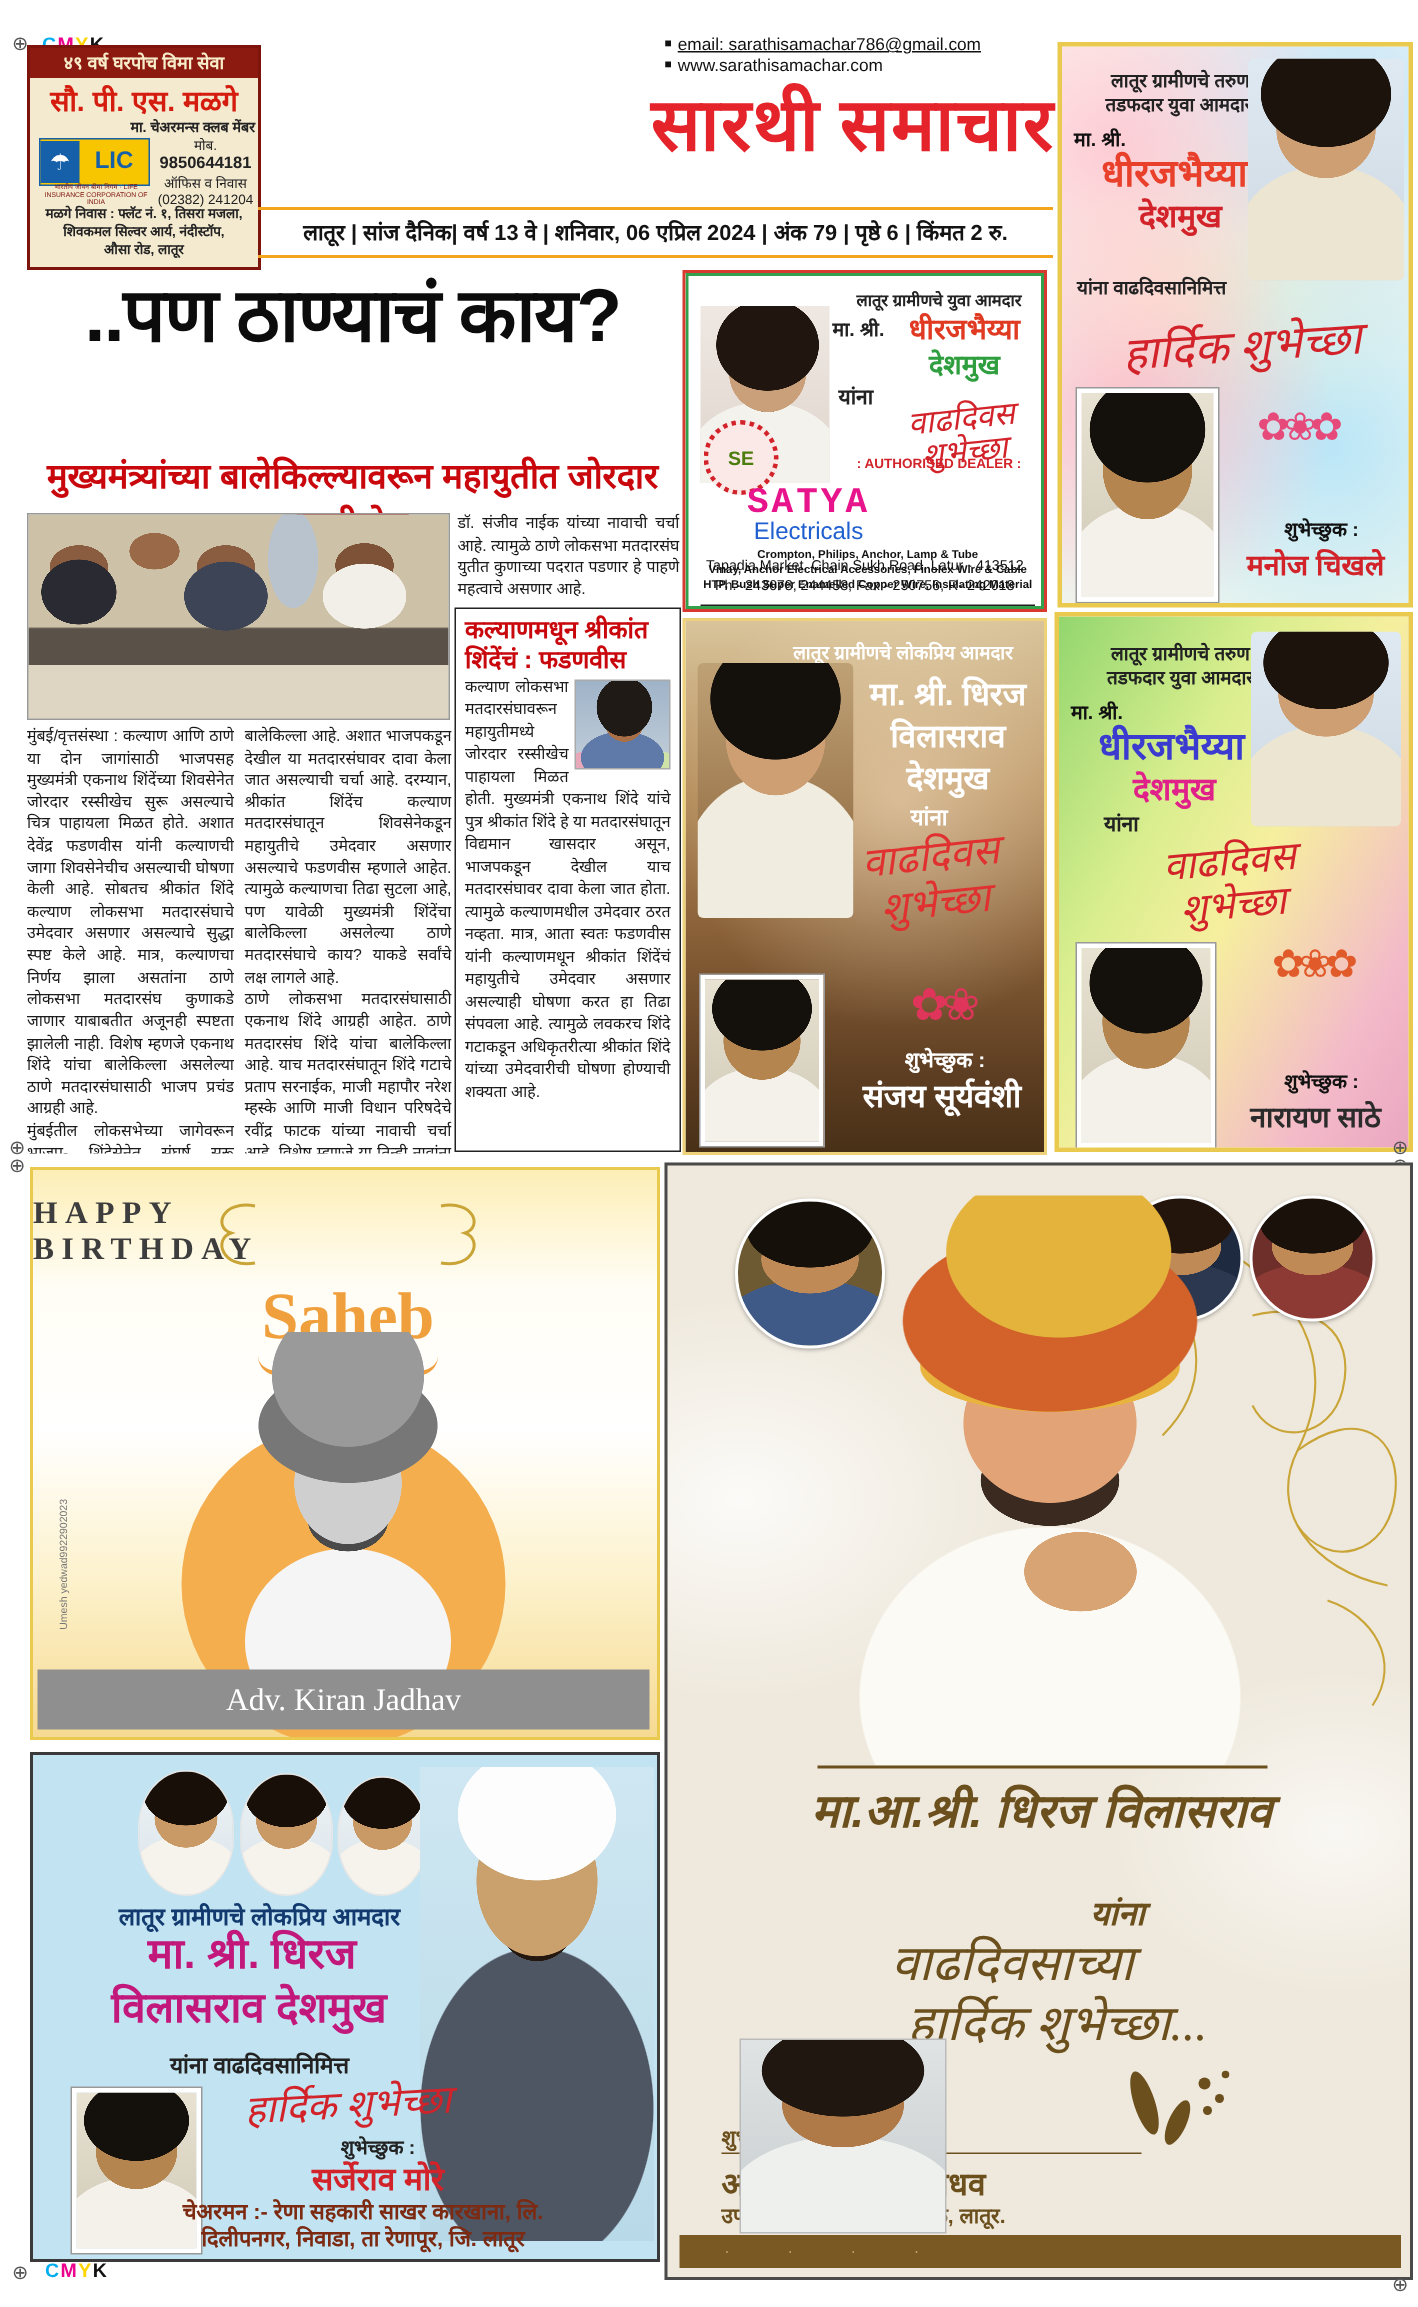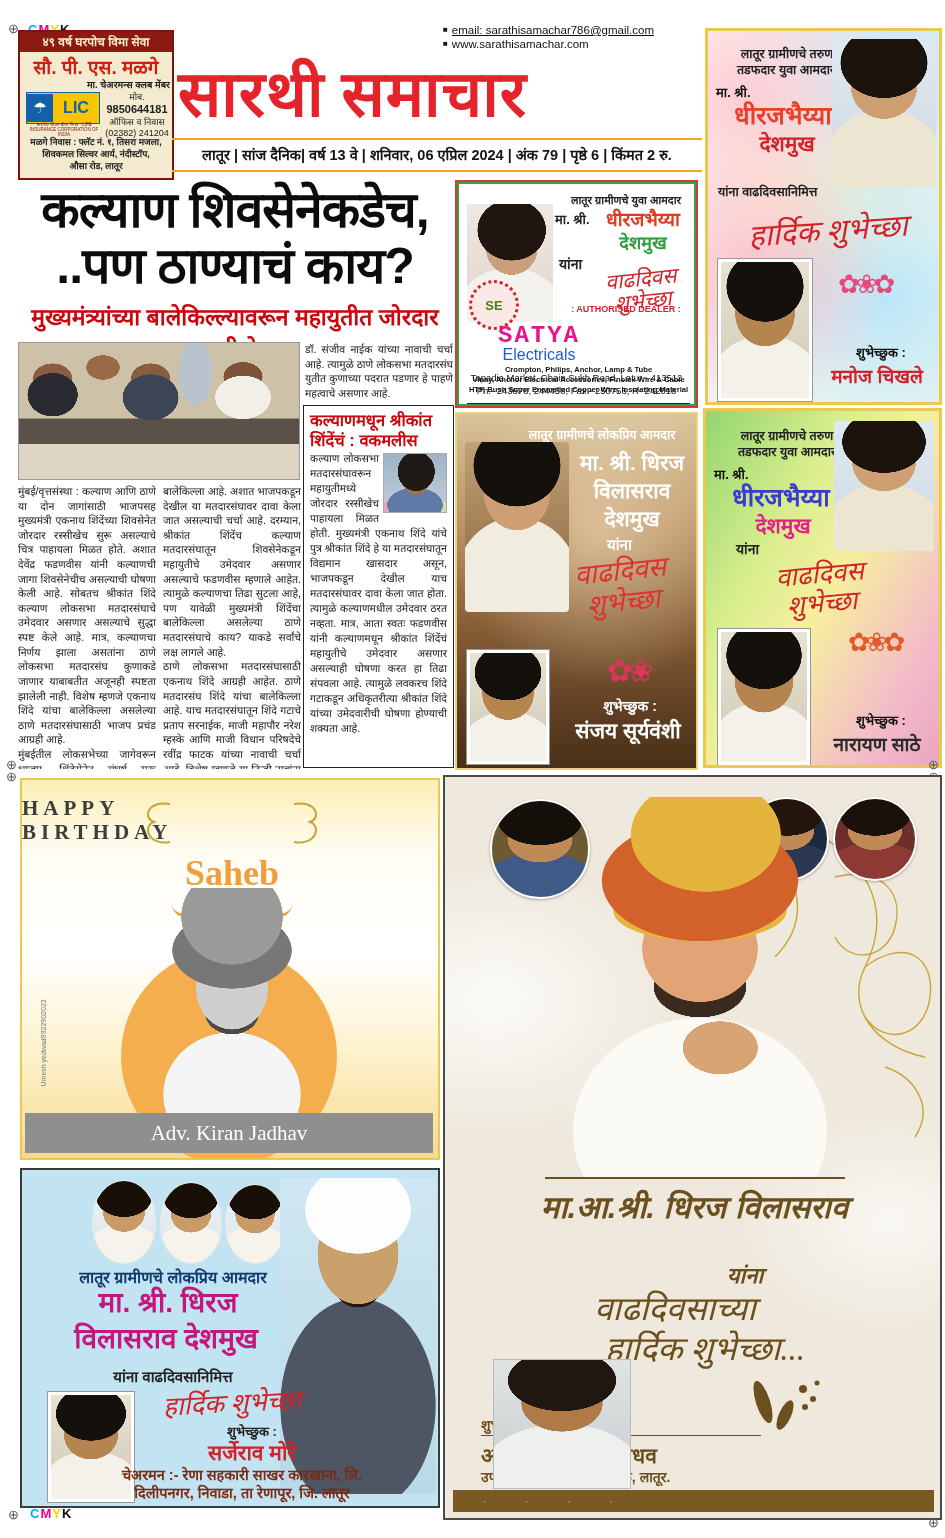--- a/index.html
+++ b/index.html
@@ -20,21 +20,21 @@
   .lic-logo-tx{flex:1;text-align:center;color:#1560a8;font-weight:800;font-size:16px;}
   .lic-logo-sub{left:4px;top:91px;width:80px;font-size:4.5px;color:#7e150d;line-height:1.1;text-align:center;}
   .lic-mob{left:84px;top:58px;width:66px;text-align:center;color:#222;}
   .lic-mob .big{font-weight:800;font-size:11px;}
   .lic-addr{left:0;top:104px;right:0;text-align:center;font-weight:bold;font-size:9px;color:#222;line-height:1.35;}
   
   .mast-email{left:443px;top:24px;width:260px;font-size:11.5px;color:#111;}
   .mast-email .row{margin-bottom:2px;}
   .mast-email .u{text-decoration:underline;}
   .bullet{color:#111;font-size:8px;vertical-align:2px;margin-right:4px;}
-  .mast-title{left:178px;top:48px;width:525px;text-align:left;color:#e4232b;font-weight:800;font-size:64px;letter-spacing:1px;font-family:"Liberation Serif", serif;}
+  .mast-title{left:178px;top:48px;width:525px;text-align:right;color:#e4232b;font-weight:800;font-size:49px;letter-spacing:1px;font-family:"Liberation Serif", serif;}
   .rule{height:2px;background:#f2a51d;}
   .dateline{left:172px;top:144px;width:530px;text-align:center;font-weight:bold;font-size:14.5px;color:#131313;}
   
   .headline{left:15px;top:182px;width:440px;text-align:center;font-weight:800;color:#0c0c0c;font-size:50px;line-height:1.12;letter-spacing:-1px;}
   .subhead{left:15px;top:300px;width:440px;text-align:center;font-weight:800;color:#c9080d;font-size:23px;}
   
   .news-photo{left:18px;top:342px;width:280px;height:136px;border:1px solid #999;
     background:
       radial-gradient(ellipse 9% 16% at 12% 38%,#2a2a33 0 99%,transparent 100%),
       radial-gradient(ellipse 7% 11% at 12% 26%,#8a5c40 0 99%,transparent 100%),
@@ -128,21 +128,21 @@
   .saheb-circle{left:99px;top:168px;width:216px;height:216px;border-radius:50%;background:#f4ae4e;}
   .saheb-man{left:135px;top:108px;width:150px;height:240px;
     background:
       radial-gradient(ellipse 34% 20% at 50% 12%,#9a9a9a 0 99%,transparent 100%),
       radial-gradient(ellipse 40% 16% at 50% 26%,#777777 0 99%,transparent 100%),
       radial-gradient(ellipse 24% 17% at 50% 42%,#cfcfcf 0 99%,transparent 100%),
       radial-gradient(ellipse 18% 9% at 50% 52%,#4a4a4a 0 99%,transparent 100%),
       radial-gradient(ellipse 46% 26% at 50% 86%,#f5f5f5 0 99%,transparent 100%),
       radial-gradient(ellipse 14% 8% at 58% 72%,#bdbdbd 0 99%,transparent 100%);}
   .hb-top{left:0;top:16px;width:420px;text-align:left;color:#3d3d3d;font-family:"Liberation Serif", serif;font-weight:bold;letter-spacing:5px;font-size:21px;line-height:1.15;}
-  .hb-saheb{left:0;top:72px;width:420px;text-align:center;color:#efA23c;color:#ef9f3b;font-family:"Liberation Serif", serif;font-weight:800;font-size:36px;}
+  .hb-saheb{left:0;top:72px;width:420px;text-align:center;color:#efA23c;color:#ef9f3b;font-family:"Liberation Serif", serif;font-weight:800;font-size:44px;}
   .hb-swoosh{left:150px;top:124px;width:120px;height:10px;border-bottom:3px solid #ef9f3b;border-radius:0 0 60px 60px;}
   .hb-band{left:3px;top:333px;width:408px;height:40px;background:#8f8f8f;color:#fff;
     font-family:"Liberation Serif", serif;font-size:21px;display:flex;align-items:center;justify-content:center;}
   .hb-side{left:-34px;top:248px;width:110px;transform:rotate(-90deg);font-size:7px;color:#777;}
   
   .sarje{left:20px;top:1168px;width:420px;height:340px;border:2px solid #3a3a3a;background:#c2e4f2;}
   .oval{border-radius:50%/46%;border:1px solid #e6e6e6;
     background:
       radial-gradient(ellipse 46% 26% at 50% 18%,#181008 0 99%,transparent 100%),
       radial-gradient(ellipse 34% 24% at 50% 38%,#c99a66 0 99%,transparent 100%),
@@ -242,34 +242,33 @@
   <div class="abs mast-email">
     <div class="row"><span class="bullet">■</span><span class="u">email: sarathisamachar786@gmail.com</span></div>
     <div class="row"><span class="bullet">■</span><span>www.sarathisamachar.com</span></div>
   </div>
   <div class="abs mast-title">सारथी समाचार</div>
   <div class="abs rule" style="left:172px;top:138px;width:530px;"></div>
   <div class="abs dateline">लातूर | सांज दैनिक| वर्ष 13 वे | शनिवार, 06 एप्रिल 2024 | अंक 79 | पृष्ठे 6 | किंमत 2 रु.</div>
   <div class="abs rule" style="left:172px;top:170px;width:530px;"></div>
 
   <div class="abs headline">
-    <div>कल्याण शिवसेनेकडेच,</div>
     <div>..पण ठाण्याचं काय?</div>
   </div>
   <div class="abs subhead">मुख्यमंत्र्यांच्या बालेकिल्ल्यावरून महायुतीत जोरदार रस्सीखेच</div>
 
   <div class="abs news-photo"></div>
   <div class="abs colx col3i">डॉ. संजीव नाईक यांच्या नावाची चर्चा आहे. त्यामुळे ठाणे लोकसभा मतदारसंघ युतीत कुणाच्या पदरात पडणार हे पाहणे महत्वाचे असणार आहे.</div>
   <div class="abs colx col1">मुंबई/वृत्तसंस्था : कल्याण आणि ठाणे या दोन जागांसाठी भाजपसह मुख्यमंत्री एकनाथ शिंदेंच्या शिवसेनेत जोरदार रस्सीखेच सुरू असल्याचे चित्र पाहायला मिळत होते. अशात देवेंद्र फडणवीस यांनी कल्याणची जागा शिवसेनेचीच असल्याची घोषणा केली आहे. सोबतच श्रीकांत शिंदे कल्याण लोकसभा मतदारसंघाचे उमेदवार असणार असल्याचे सुद्धा स्पष्ट केले आहे. मात्र, कल्याणचा निर्णय झाला असतांना ठाणे लोकसभा मतदारसंघ कुणाकडे जाणार याबाबतीत अजूनही स्पष्टता झालेली नाही. विशेष म्हणजे एकनाथ शिंदे यांचा बालेकिल्ला असलेल्या ठाणे मतदारसंघासाठी भाजप प्रचंड आग्रही आहे.
 मुंबईतील लोकसभेच्या जागेवरून भाजप- शिंदेसेनेत संघर्ष सुरू असल्याचे पाहायला मिळत होते. ज्यात ठाणे आणि कल्याण लोकसभा मतदारसंघ चर्चेचा विषय ठरत आहे. कल्याणमधून मुख्यमंत्री एकनाथ शिंदेंचे पुत्र श्रीकांत शिंदे इच्छुक असून, ठाणे लोकसभा मतदारसंघ शिंदेंचा</div>
   <div class="abs colx col2">बालेकिल्ला आहे. अशात भाजपकडून देखील या मतदारसंघावर दावा केला जात असल्याची चर्चा आहे. दरम्यान, श्रीकांत शिंदेंच कल्याण मतदारसंघातून शिवसेनेकडून महायुतीचे उमेदवार असणार असल्याचे फडणवीस म्हणाले आहेत. त्यामुळे कल्याणचा तिढा सुटला आहे, पण यावेळी मुख्यमंत्री शिंदेंचा बालेकिल्ला असलेल्या ठाणे मतदारसंघाचे काय? याकडे सर्वांचे लक्ष लागले आहे.
 ठाणे लोकसभा मतदारसंघासाठी एकनाथ शिंदे आग्रही आहेत. ठाणे मतदारसंघ शिंदे यांचा बालेकिल्ला आहे. याच मतदारसंघातून शिंदे गटाचे प्रताप सरनाईक, माजी महापौर नरेश म्हस्के आणि माजी विधान परिषदेचे रवींद्र फाटक यांच्या नावाची चर्चा आहे. विशेष म्हणजे या तिन्ही नावांना भाजपच्या स्थानिक नेत्यांकडून विरोध होताना पाहायला मिळत आहे. सोबतच भाजप नेत्यांनी या जागेवर दावा केला असून, भाजपचे काही वरिष्ठ नेते सुद्धा यासाठी प्रचंड आग्रही असल्याची चर्चा आहे. तर, भाजपकडून</div>
 
   <div class="abs inset">
-    <div class="inset-title">कल्याणमधून श्रीकांत शिंदेंचं : वकमलीस</div>
+    <div class="inset-title">कल्याणमधून श्रीकांत शिंदेंचं : फडणवीस</div>
     <div class="inset-photo"></div>
     <div class="inset-body">कल्याण लोकसभा मतदारसंघावरून महायुतीमध्ये जोरदार रस्सीखेच पाहायला मिळत होती. मुख्यमंत्री एकनाथ शिंदे यांचे पुत्र श्रीकांत शिंदे हे या मतदारसंघातून विद्यमान खासदार असून, भाजपकडून देखील याच मतदारसंघावर दावा केला जात होता. त्यामुळे कल्याणमधील उमेदवार ठरत नव्हता. मात्र, आता स्वतः फडणवीस यांनी कल्याणमधून श्रीकांत शिंदेंचं महायुतीचे उमेदवार असणार असल्याही घोषणा करत हा तिढा संपवला आहे. त्यामुळे लवकरच शिंदे गटाकडून अधिकृतरीत्या श्रीकांत शिंदे यांच्या उमेदवारीची घोषणा होण्याची शक्यता आहे.</div>
   </div>
 
   <div class="abs ad satya">
     <div class="satya-in">
       <div class="abs satya-photo"></div>
       <div class="abs satya-l1">लातूर ग्रामीणचे युवा आमदार</div>
       <div class="abs satya-hon">मा. श्री.</div>
       <div class="abs satya-n1">धीरजभैय्या</div>

